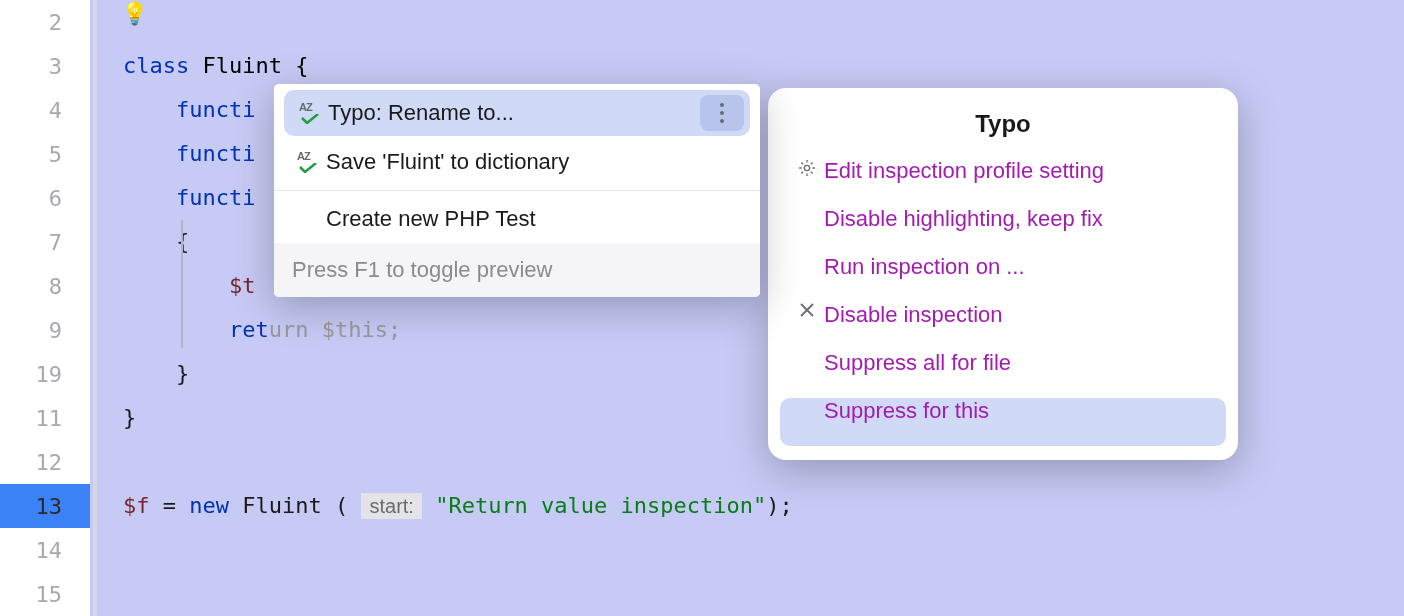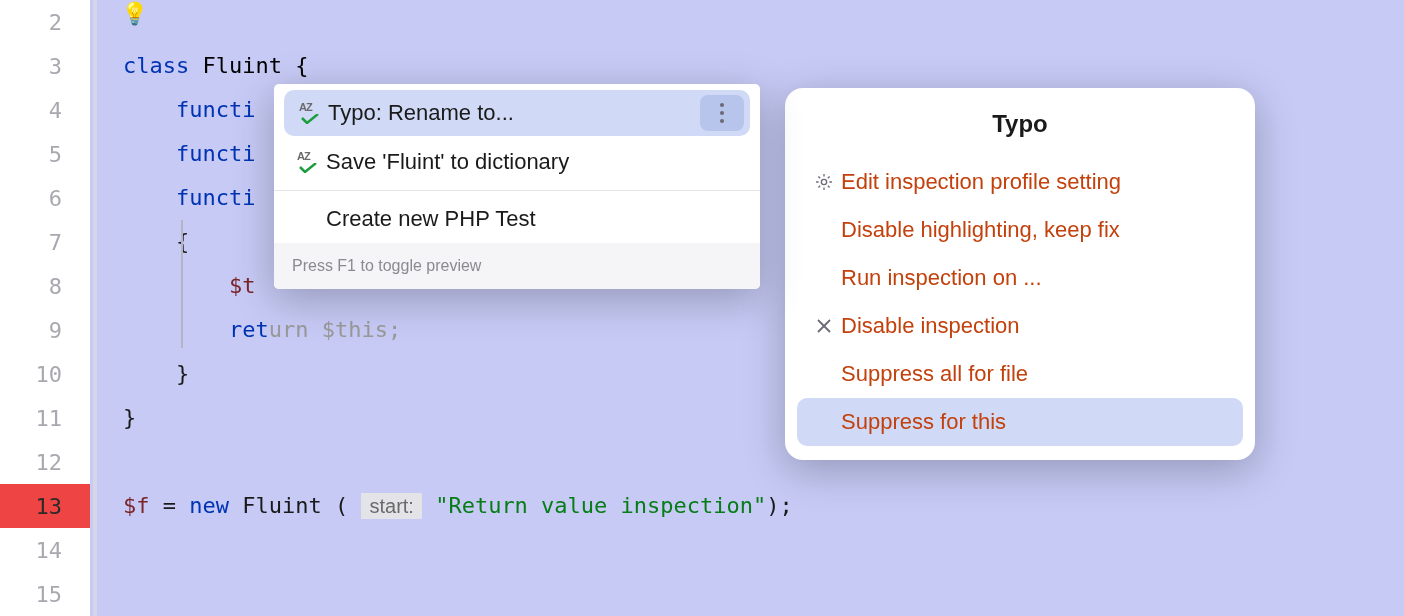--- a/index.html
+++ b/index.html
@@ -26,21 +26,21 @@
     height: 44px;
     display: flex;
     align-items: center;
     justify-content: flex-end;
     padding-right: 28px;
     font-family: "Menlo", "Consolas", monospace;
     font-size: 22px;
     color: #a8a8b0;
   }
   .gutter-line.current {
-    background: #ef4444;
+    background: #3b82f6;
     color: #2a2a2a;
     font-weight: 500;
   }
   .code-area {
     flex: 1;
     background: #c6caf5;
     border-left: 3px solid #c6caf5;
     position: relative;
     font-family: "Menlo", "Consolas", monospace;
     font-size: 22px;
@@ -135,51 +135,50 @@
     justify-content: center;
   }
   .popup1-sep {
     height: 1px;
     background: #e6e6ea;
     margin: 4px 0;
   }
   .popup1-footer {
     background: #f5f5f7;
     padding: 14px 18px;
-    font-size: 16px;
+    font-size: 22px;
     color: #8a8a92;
   }
 
   
   .popup2 {
     position: absolute;
     left: 768px;
     top: 88px;
     width: 470px;
     background: #fff;
     border-radius: 18px;
     box-shadow: 0 10px 40px rgba(0,0,0,0.25);
     padding: 14px 12px 14px 12px;
     z-index: 4;
-    margin-left: 17px;
   }
   .popup2-title {
     text-align: center;
     font-size: 24px;
     font-weight: 700;
     color: #1a1a1a;
     padding: 8px 0 20px 0;
   }
   .popup2-item {
     display: flex;
-    align-items: center;
+    align-items: flex-start;
     height: 48px;
     padding: 0 10px;
     font-size: 22px;
-    color: #c2410c;
+    color: #a21caf;
     cursor: pointer;
     border-radius: 10px;
   }
   .popup2-item .icon-slot {
     width: 34px;
     display: flex;
     align-items: center;
     justify-content: center;
   }
   .popup2-item.selected {
@@ -217,21 +216,21 @@
 <div class="editor">
   <div class="gutter">
     <div class="gutter-line">2</div>
     <div class="gutter-line">3</div>
     <div class="gutter-line">4</div>
     <div class="gutter-line">5</div>
     <div class="gutter-line">6</div>
     <div class="gutter-line">7</div>
     <div class="gutter-line">8</div>
     <div class="gutter-line">9</div>
-    <div class="gutter-line">10</div>
+    <div class="gutter-line">19</div>
     <div class="gutter-line">11</div>
     <div class="gutter-line">12</div>
     <div class="gutter-line current">13</div>
     <div class="gutter-line">14</div>
     <div class="gutter-line">15</div>
   </div>
 
   <div class="code-area">
     <div class="divider-line"></div>
     <div class="bulb">💡</div>

